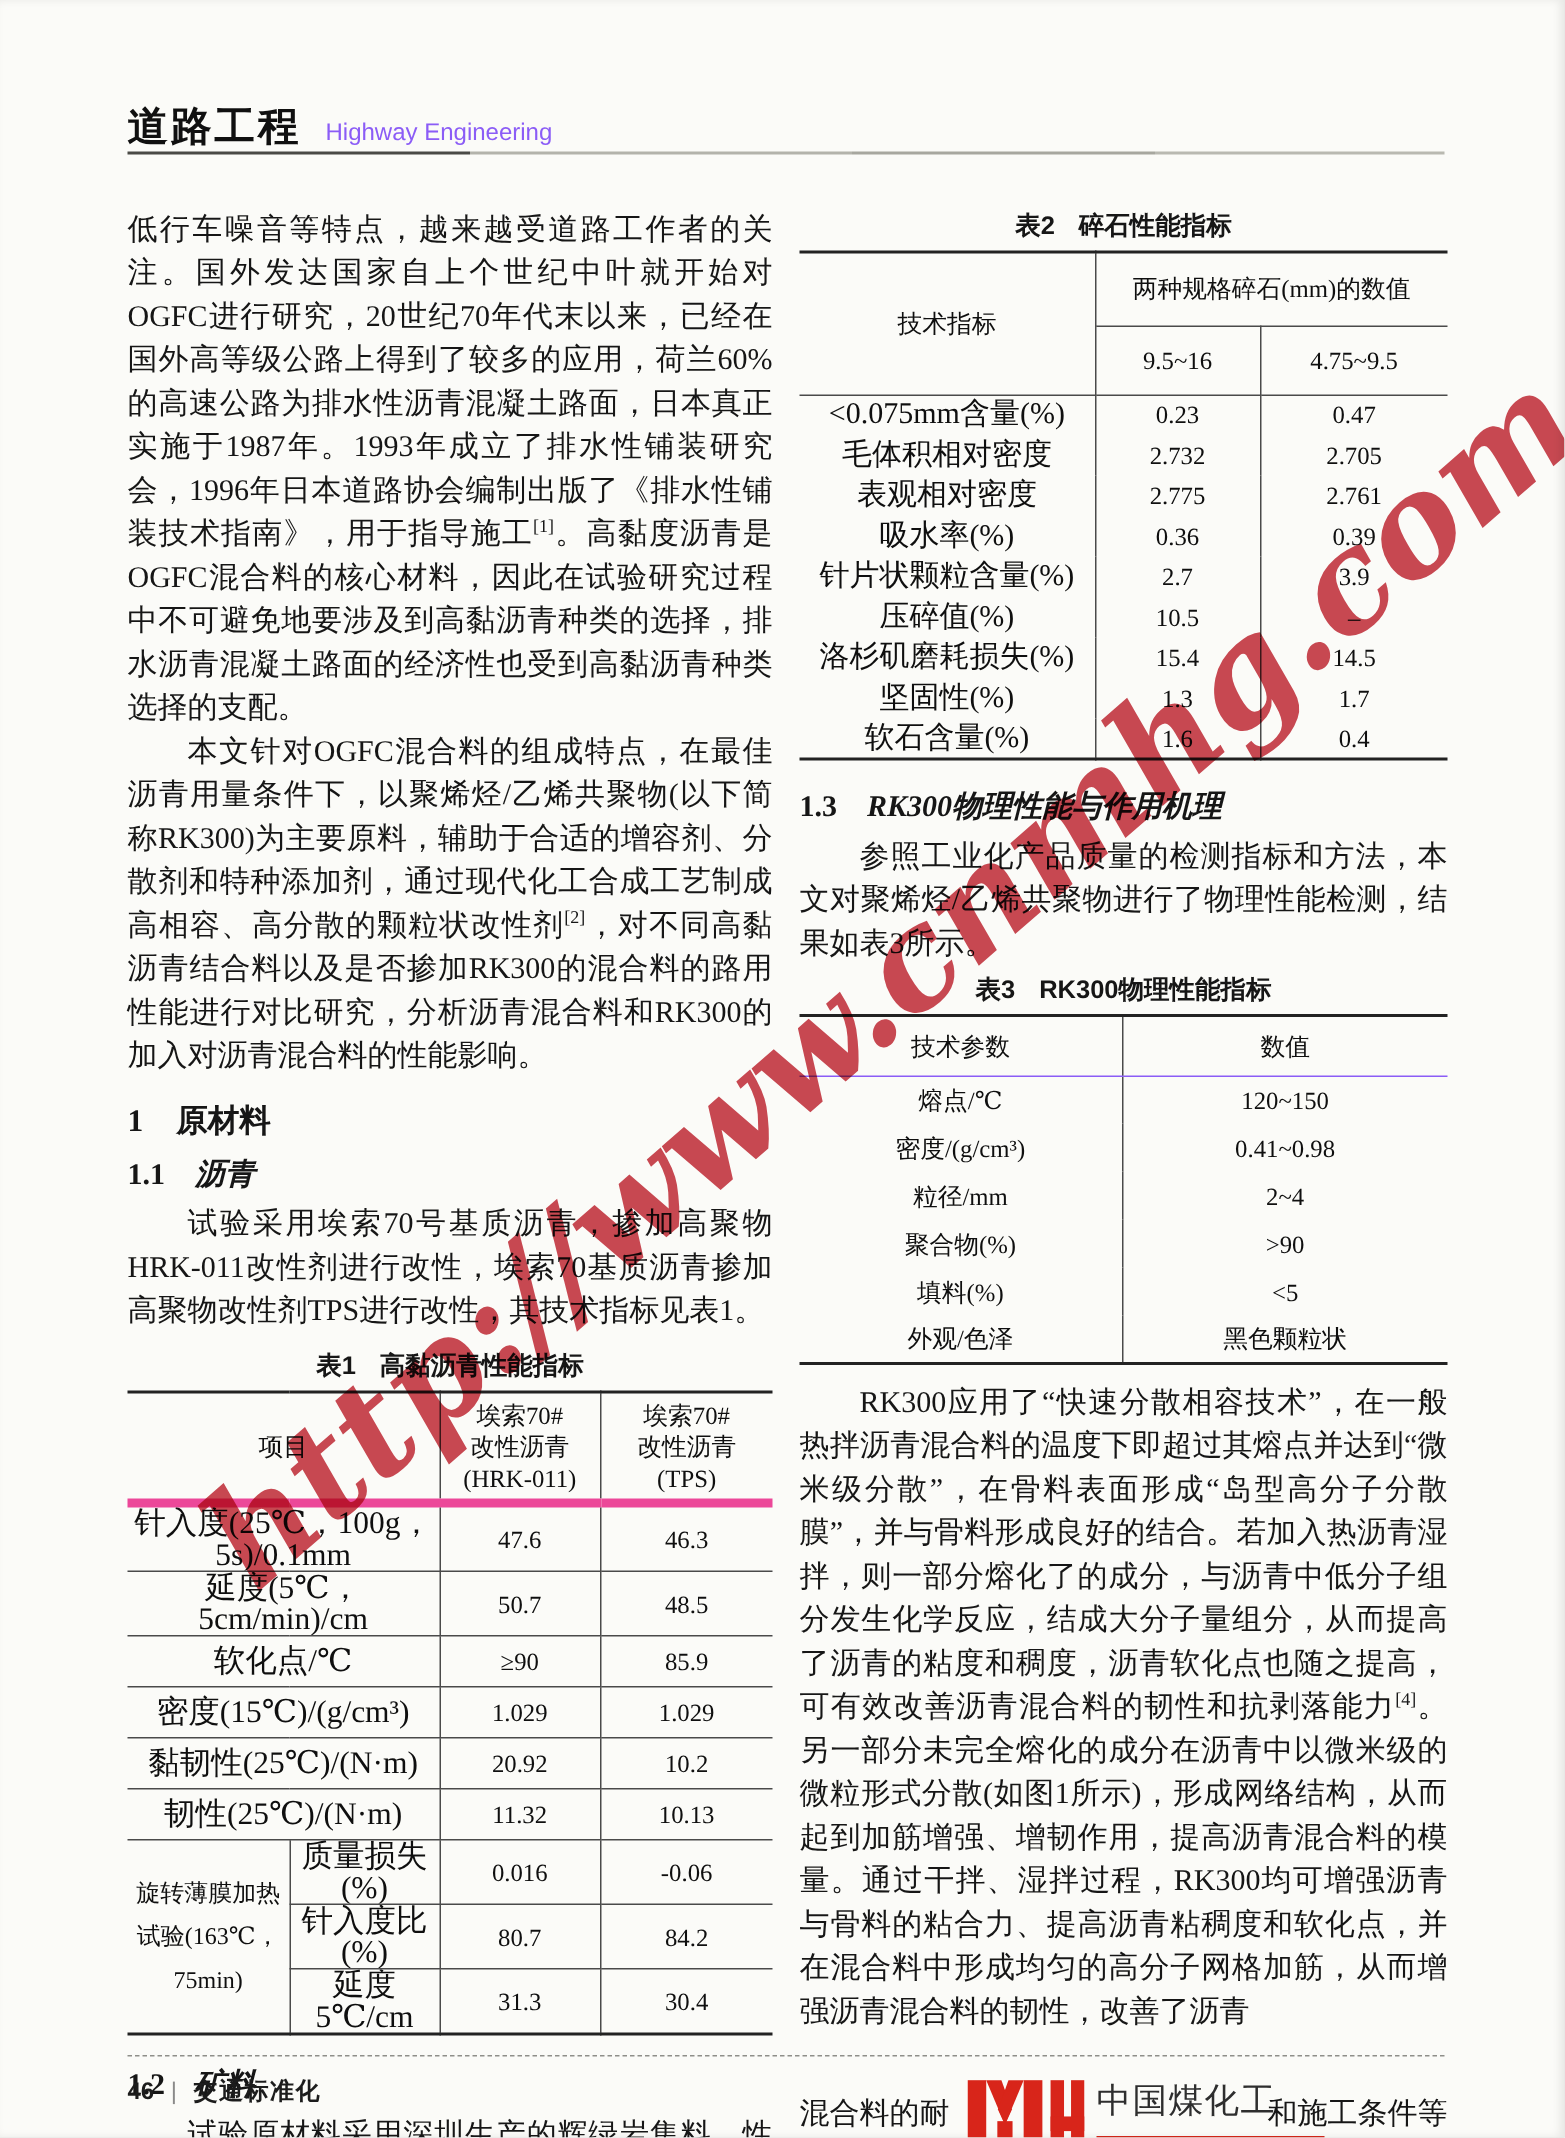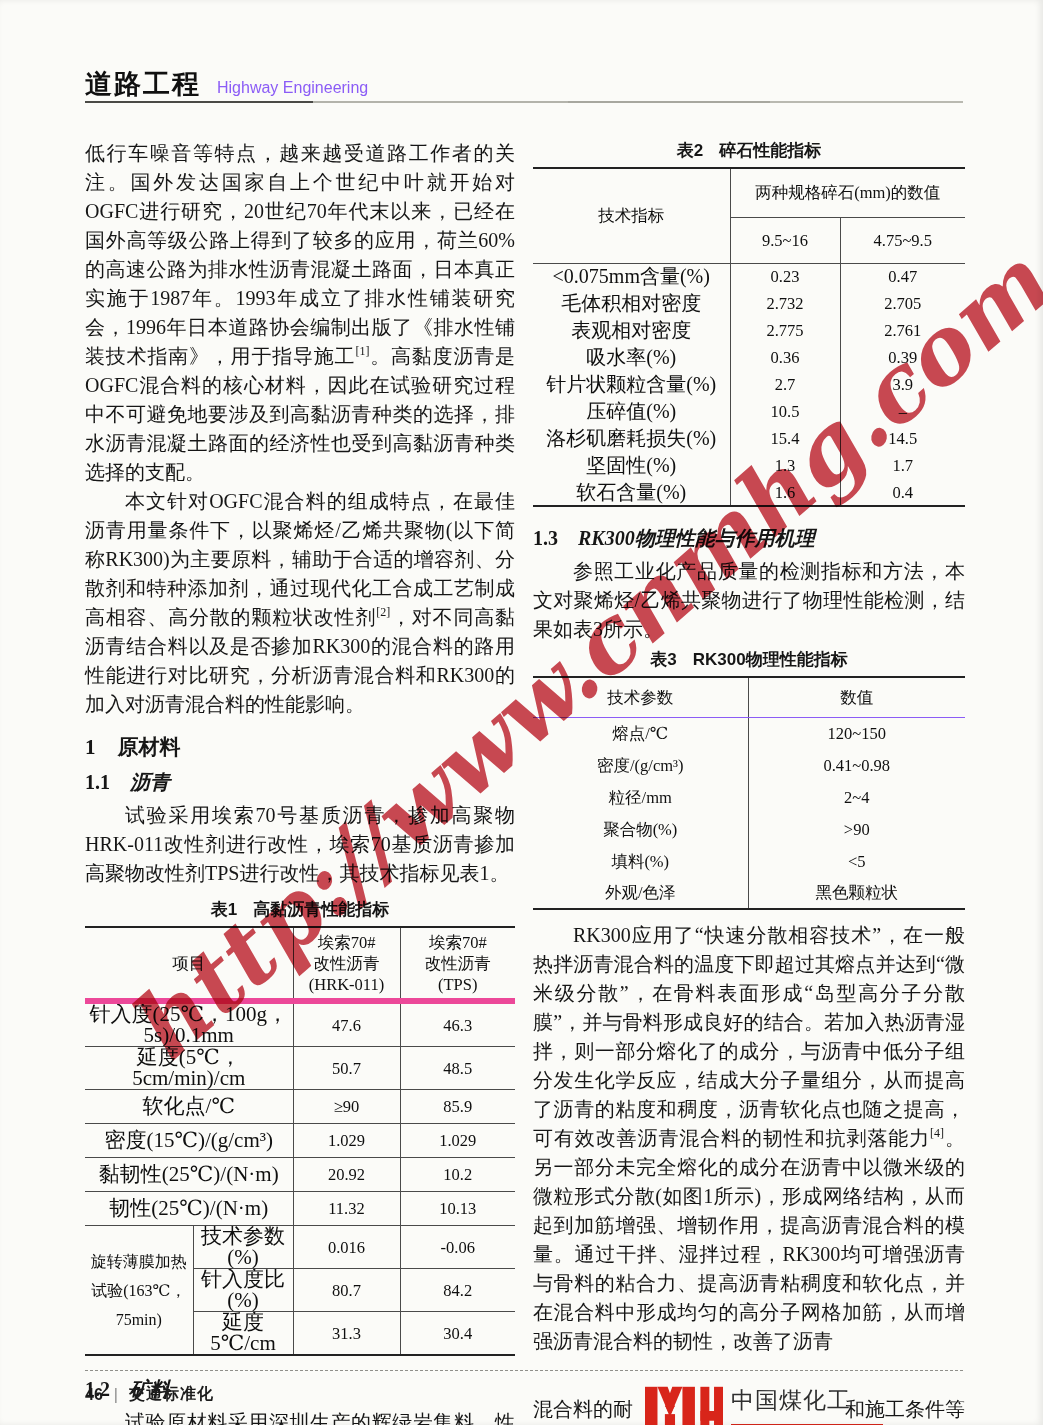--- a/index.html
+++ b/index.html
@@ -159,21 +159,21 @@
             <td colspan="2" class="lbl">韧性(25℃)/(N·m)</td>
             <td>11.32</td>
             <td>10.13</td>
           </tr>
         <tr class="g">
           <td rowspan="3" class="glbl">
             <div>旋转薄膜加热</div>
             <div>试验(163℃，</div>
             <div>75min)</div>
           </td>
-          <td class="lbl">技术参数(%)</td>
+          <td class="lbl">质量损失(%)</td>
             <td>0.016</td>
             <td>-0.06</td>
         </tr>
         <tr class="g">
             <td class="lbl">针入度比(%)</td>
             <td>80.7</td>
             <td>84.2</td>
           </tr>
         <tr class="g">
             <td class="lbl">延度5℃/cm</td>

